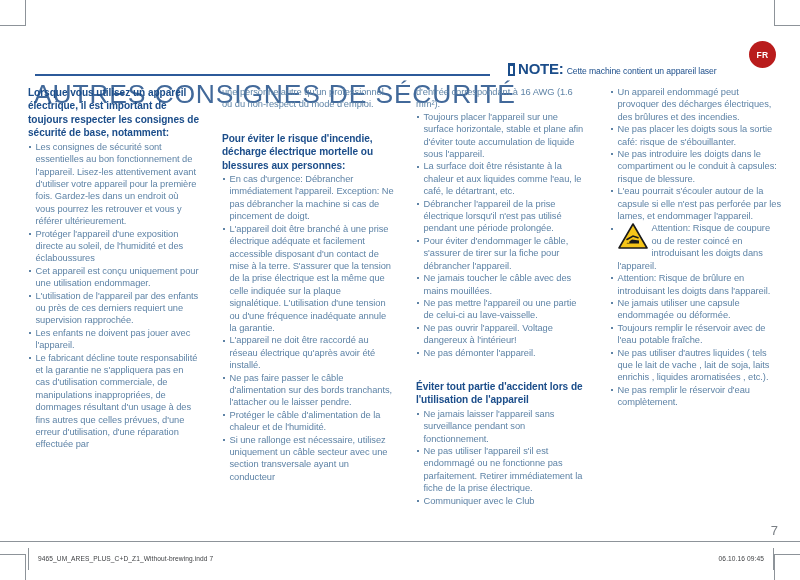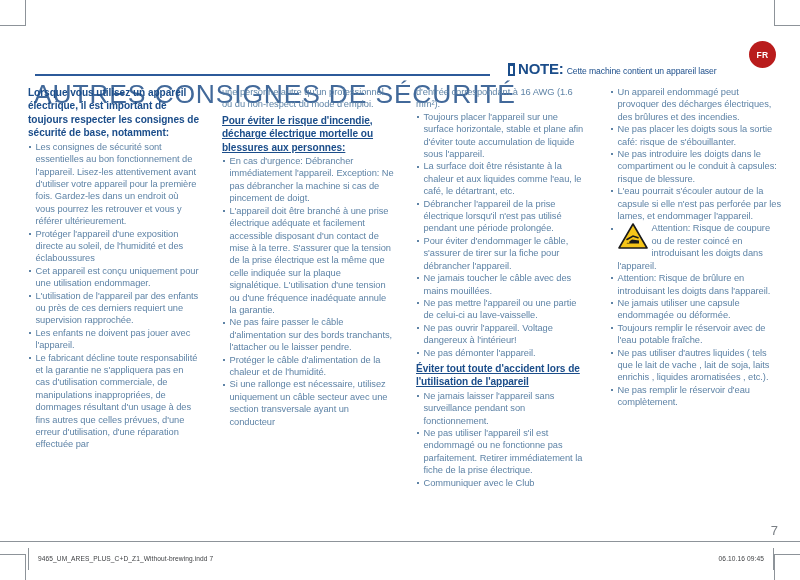--- a/index.html
+++ b/index.html
@@ -146,21 +146,21 @@
     min-width: 0;
   }
   .heading {
     font-size: 10.1px;
     font-weight: bold;
     color: #1b4d8a;
     line-height: 1.33;
     letter-spacing: -0.05px;
     margin: 0 0 1px 0;
   }
-  .heading.spaced { margin-top: 3px; text-decoration: underline; }
+  .heading.spaced { margin-top: 21px; }
   ul.bullets {
     list-style: none;
     margin: 0;
     padding: 0;
   }
   ul.bullets > li {
     position: relative;
     padding-left: 7.5px;
     font-size: 9.3px;
     line-height: 1.335;
@@ -297,39 +297,40 @@
         <li>Le fabricant décline toute responsabilité et la garantie ne s'appliquera pas en cas d'utilisation commerciale, de manipulations inappropriées, de dommages résultant d'un usage à des fins autres que celles prévues, d'une erreur d'utilisation, d'une réparation effectuée par</li>
       </ul>
     </div>
 
     <div class="col">
       <p class="cont-para">une personne autre qu'un professionnel ou du non-respect du mode d'emploi.</p>
       <p class="heading spaced">Pour éviter le risque d'incendie, décharge électrique mortelle ou blessures aux personnes:</p>
       <ul class="bullets">
         <li>En cas d'urgence: Débrancher immédiatement l'appareil. Exception: Ne pas débrancher la machine si cas de pincement de doigt.</li>
         <li>L'appareil doit être branché à une prise électrique adéquate et facilement accessible disposant d'un contact de mise à la terre. S'assurer que la tension de la prise électrique est la même que celle indiquée sur la plaque signalétique. L'utilisation d'une tension ou d'une fréquence inadéquate annule la garantie.</li>
+        <li>L'appareil ne doit être raccordé au réseau électrique qu'après avoir été installé.</li>
         <li>Ne pas faire passer le câble d'alimentation sur des bords tranchants, l'attacher ou le laisser pendre.</li>
         <li>Protéger le câble d'alimentation de la chaleur et de l'humidité.</li>
         <li>Si une rallonge est nécessaire, utilisez uniquement un câble secteur avec une section transversale ayant un conducteur</li>
       </ul>
     </div>
 
     <div class="col">
       <p class="cont-para">d'entrée correspondant à 16 AWG (1.6 mm²).</p>
       <ul class="bullets">
         <li>Toujours placer l'appareil sur une surface horizontale, stable et plane afin d'éviter toute accumulation de liquide sous l'appareil.</li>
         <li>La surface doit être résistante à la chaleur et aux liquides comme l'eau, le café, le détartrant, etc.</li>
         <li>Débrancher l'appareil de la prise électrique lorsqu'il n'est pas utilisé pendant une période prolongée.</li>
         <li>Pour éviter d'endommager le câble, s'assurer de tirer sur la fiche pour débrancher l'appareil.</li>
         <li>Ne jamais toucher le câble avec des mains mouillées.</li>
         <li>Ne pas mettre l'appareil ou une partie de celui-ci au lave-vaisselle.</li>
         <li>Ne pas ouvrir l'appareil. Voltage dangereux à l'intérieur!</li>
         <li>Ne pas démonter l'appareil.</li>
       </ul>
-      <p class="heading spaced">Éviter tout toute d'accident lors de l'utilisation de l'appareil</p>
+      <p class="heading spaced">Éviter tout partie d'accident lors de l'utilisation de l'appareil</p>
       <ul class="bullets">
         <li>Ne jamais laisser l'appareil sans surveillance pendant son fonctionnement.</li>
         <li>Ne pas utiliser l'appareil s'il est endommagé ou ne fonctionne pas parfaitement. Retirer immédiatement la fiche de la prise électrique.</li>
         <li>Communiquer avec le Club</li>
       </ul>
     </div>
 
     <div class="col">
       <ul class="bullets">
         <li>Un appareil endommagé peut provoquer des décharges électriques, des brûlures et des incendies.</li>

